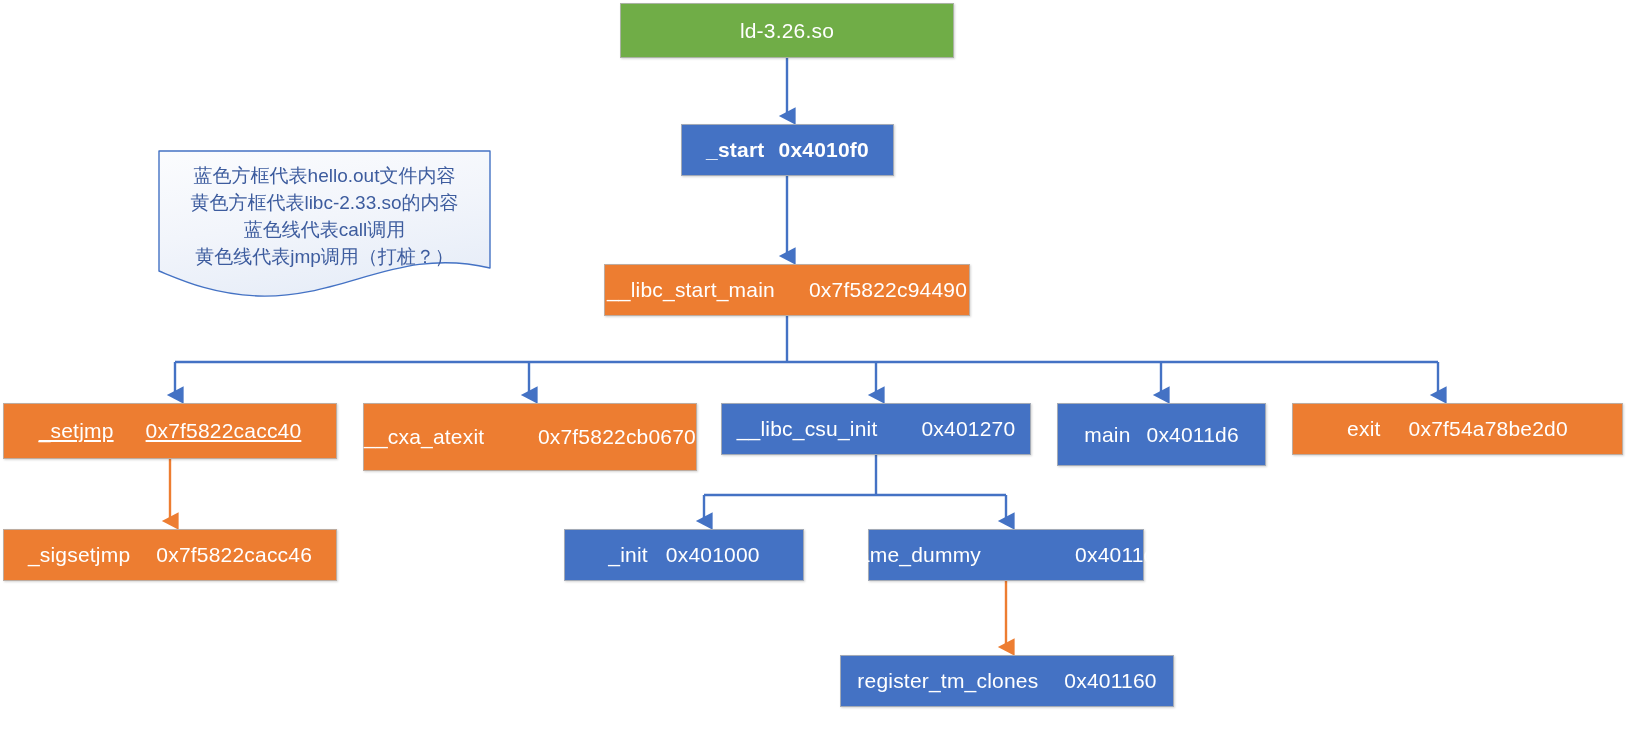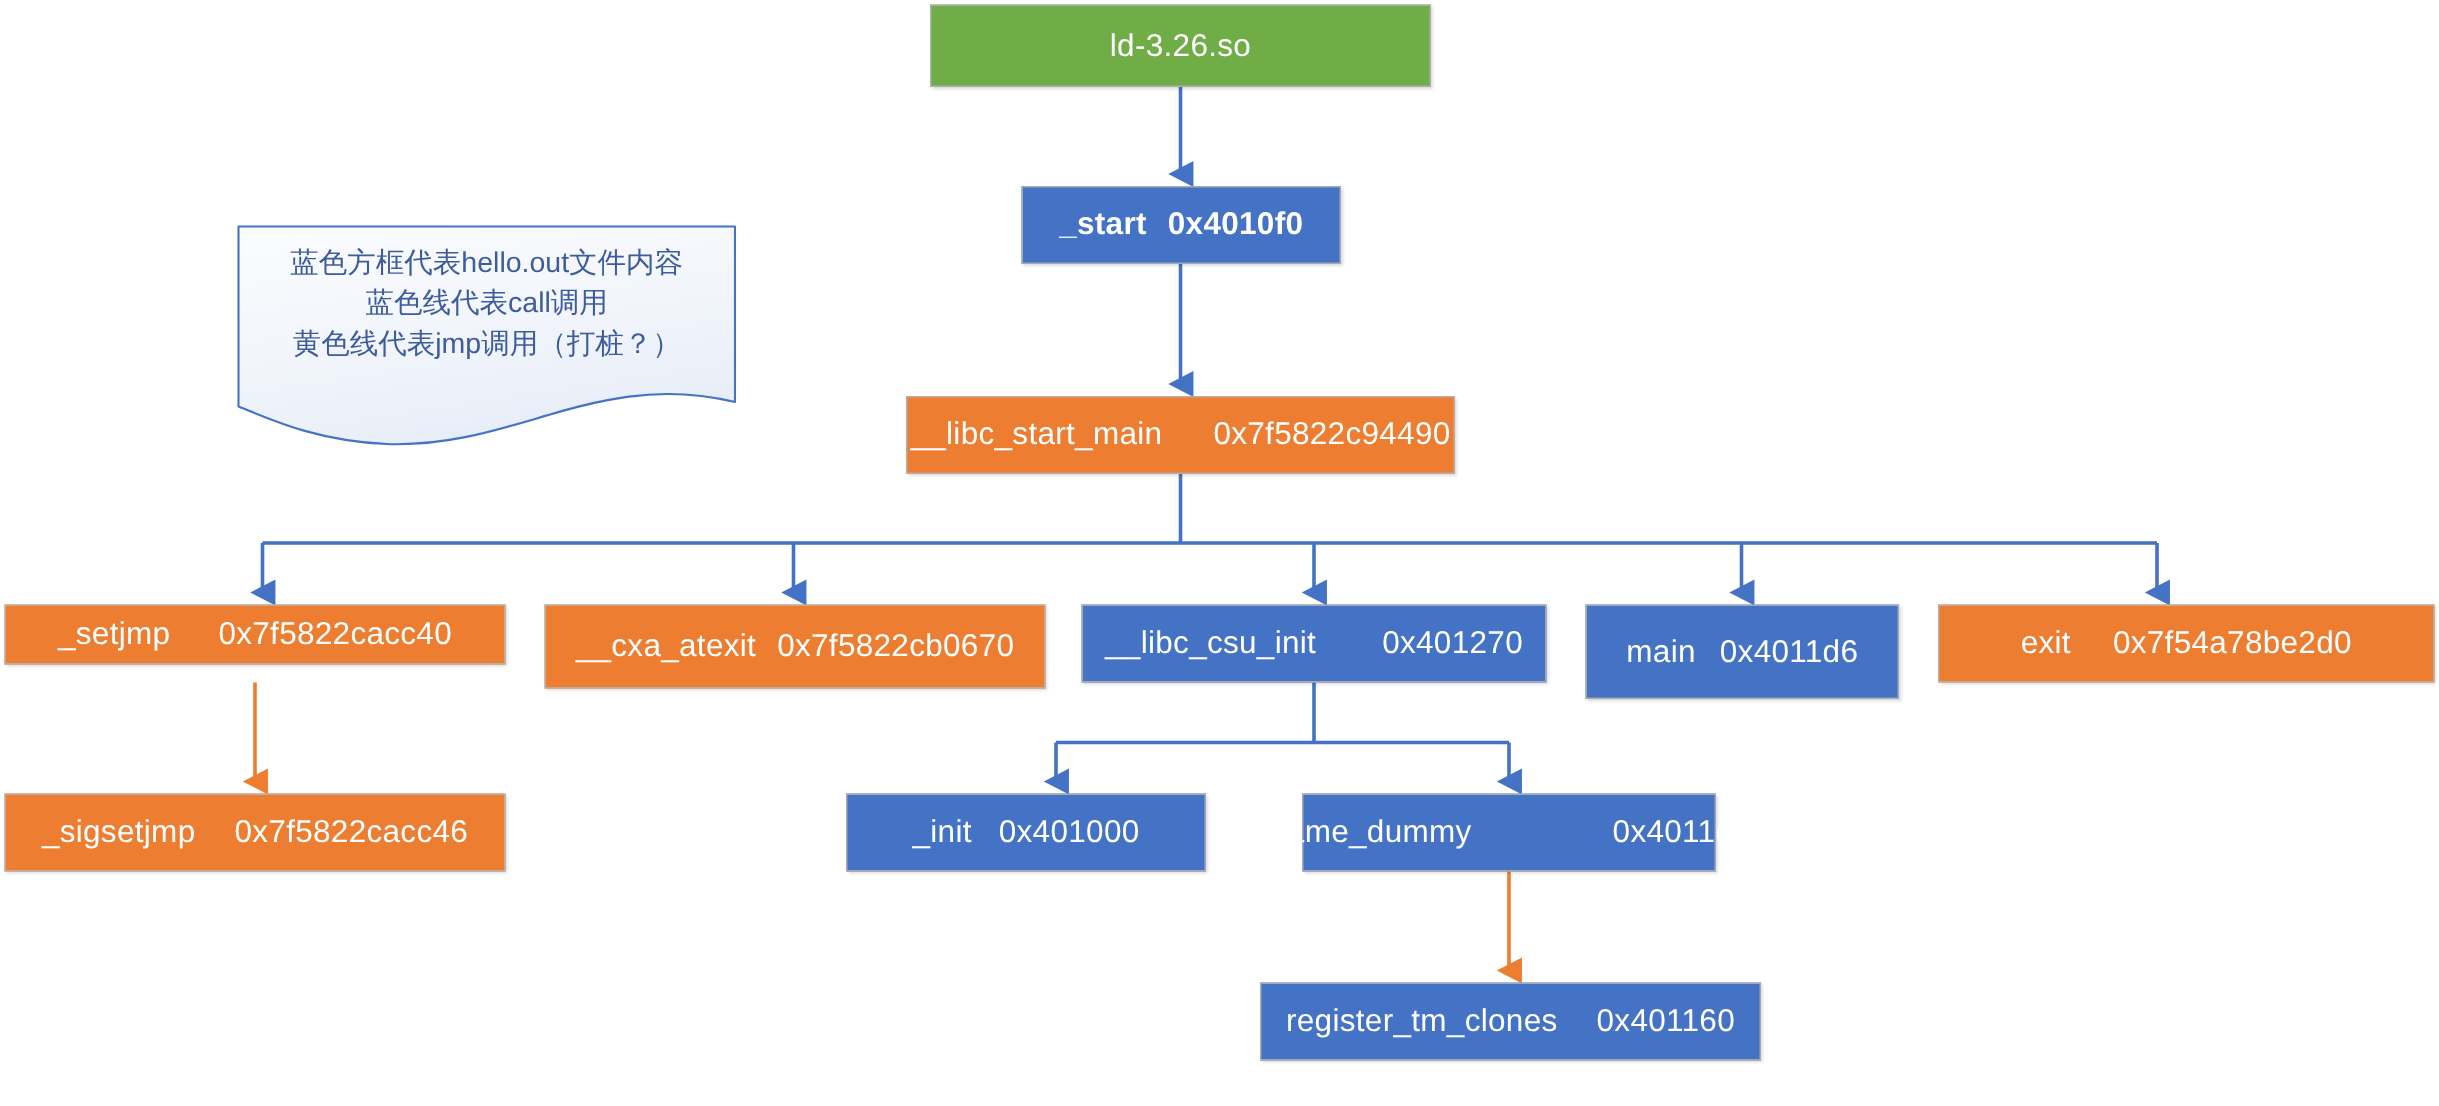--- a/index.html
+++ b/index.html
@@ -124,45 +124,46 @@
           <linearGradient id="lgrad" x1="0" y1="0" x2="0.35" y2="1">
             <stop offset="0%" stop-color="#FBFCFE"></stop>
             <stop offset="55%" stop-color="#F2F5FB"></stop>
             <stop offset="100%" stop-color="#E8EEF8"></stop>
           </linearGradient>
         </defs>
         <path d="M1,1 L332,1 L332,118 C239.76,96 186.48000000000002,149 99.89999999999999,146 C53.28,144 23.310000000000002,130 1,121 Z" fill="url(#lgrad)" stroke="#4472C4" stroke-width="1.4" stroke-linejoin="round"></path>
       </svg>
     <div class="legend-text" id="legend-text">
         <div class="legend-line">蓝色方框代表hello.out文件内容</div>
+        <div class="legend-line">黄色方框代表libc-2.33.so的内容</div>
         <div class="legend-line">蓝色线代表call调用</div>
         <div class="legend-line">黄色线代表jmp调用（打桩？）</div>
       </div>
   </div>
 
   <div id="nodes">
       <div class="node fill-green" style="left: 620px; top: 3px; width: 334px; height: 55px;">
         <span class="sym">ld-3.26.so</span>
       </div>
       <div class="node fill-blue" style="left: 681px; top: 124px; width: 213px; height: 52px; font-weight: bold;">
         <span class="sym">_start</span>
         <span style="display: inline-block; width: 14px;"></span>
         <span class="addr">0x4010f0</span>
       </div>
       <div class="node fill-orange" style="left: 604px; top: 264px; width: 366px; height: 52px;">
         <span class="sym">__libc_start_main</span>
         <span style="display: inline-block; width: 34px;"></span>
         <span class="addr">0x7f5822c94490</span>
       </div>
-      <div class="node fill-orange" style="left: 3px; top: 403px; width: 334px; height: 40px;">
+      <div class="node fill-orange" style="left: 3px; top: 403px; width: 334px; height: 56px; text-decoration: underline;">
         <span class="sym">_setjmp</span>
         <span style="display: inline-block; width: 32px;"></span>
         <span class="addr">0x7f5822cacc40</span>
       </div>
-      <div class="node fill-orange" style="left: 363px; top: 403px; width: 334px; height: 56px;">
+      <div class="node fill-orange" style="left: 363px; top: 403px; width: 334px; height: 68px; justify-content: space-between;">
         <span class="sym">__cxa_atexit</span>
         <span style="display: inline-block; width: 14px;"></span>
         <span class="addr">0x7f5822cb0670</span>
       </div>
       <div class="node fill-blue" style="left: 721px; top: 403px; width: 310px; height: 52px;">
         <span class="sym">__libc_csu_init</span>
         <span style="display: inline-block; width: 44px;"></span>
         <span class="addr">0x401270</span>
       </div>
       <div class="node fill-blue" style="left: 1057px; top: 403px; width: 209px; height: 63px;">

